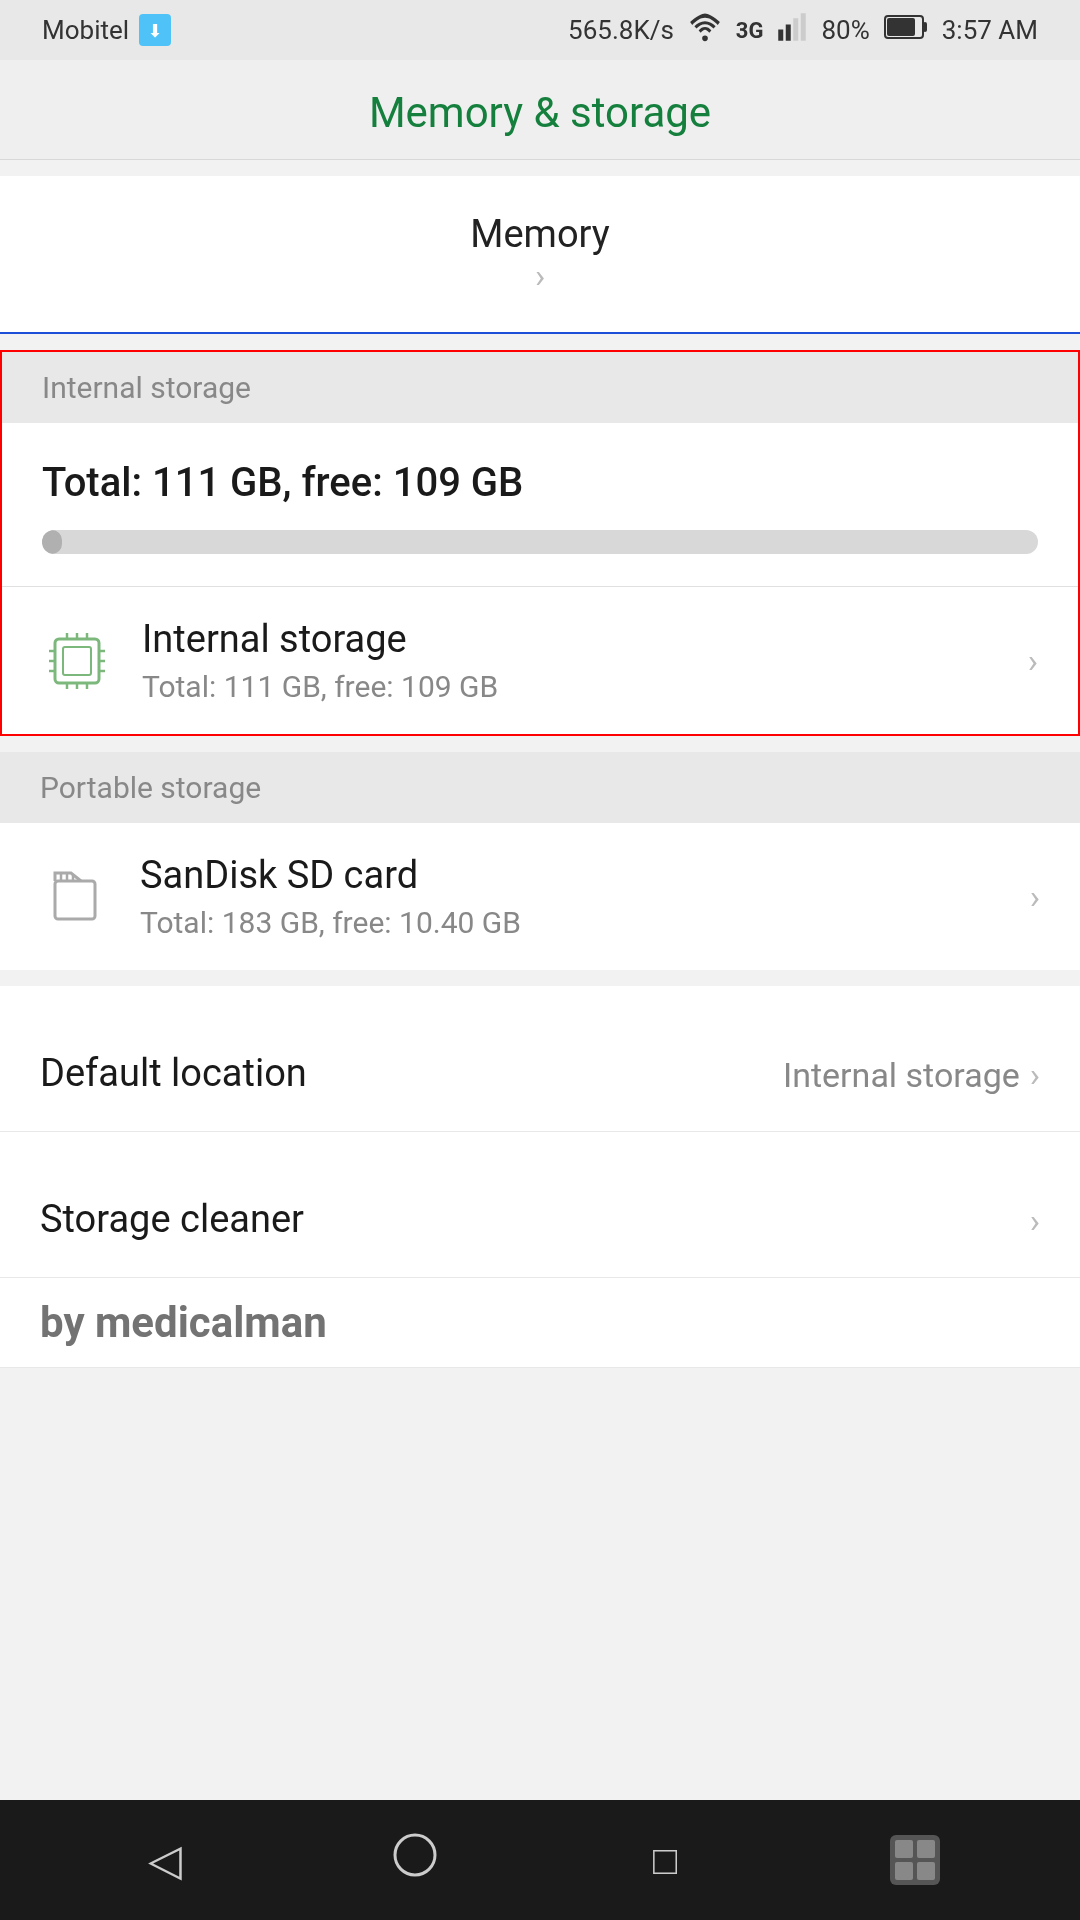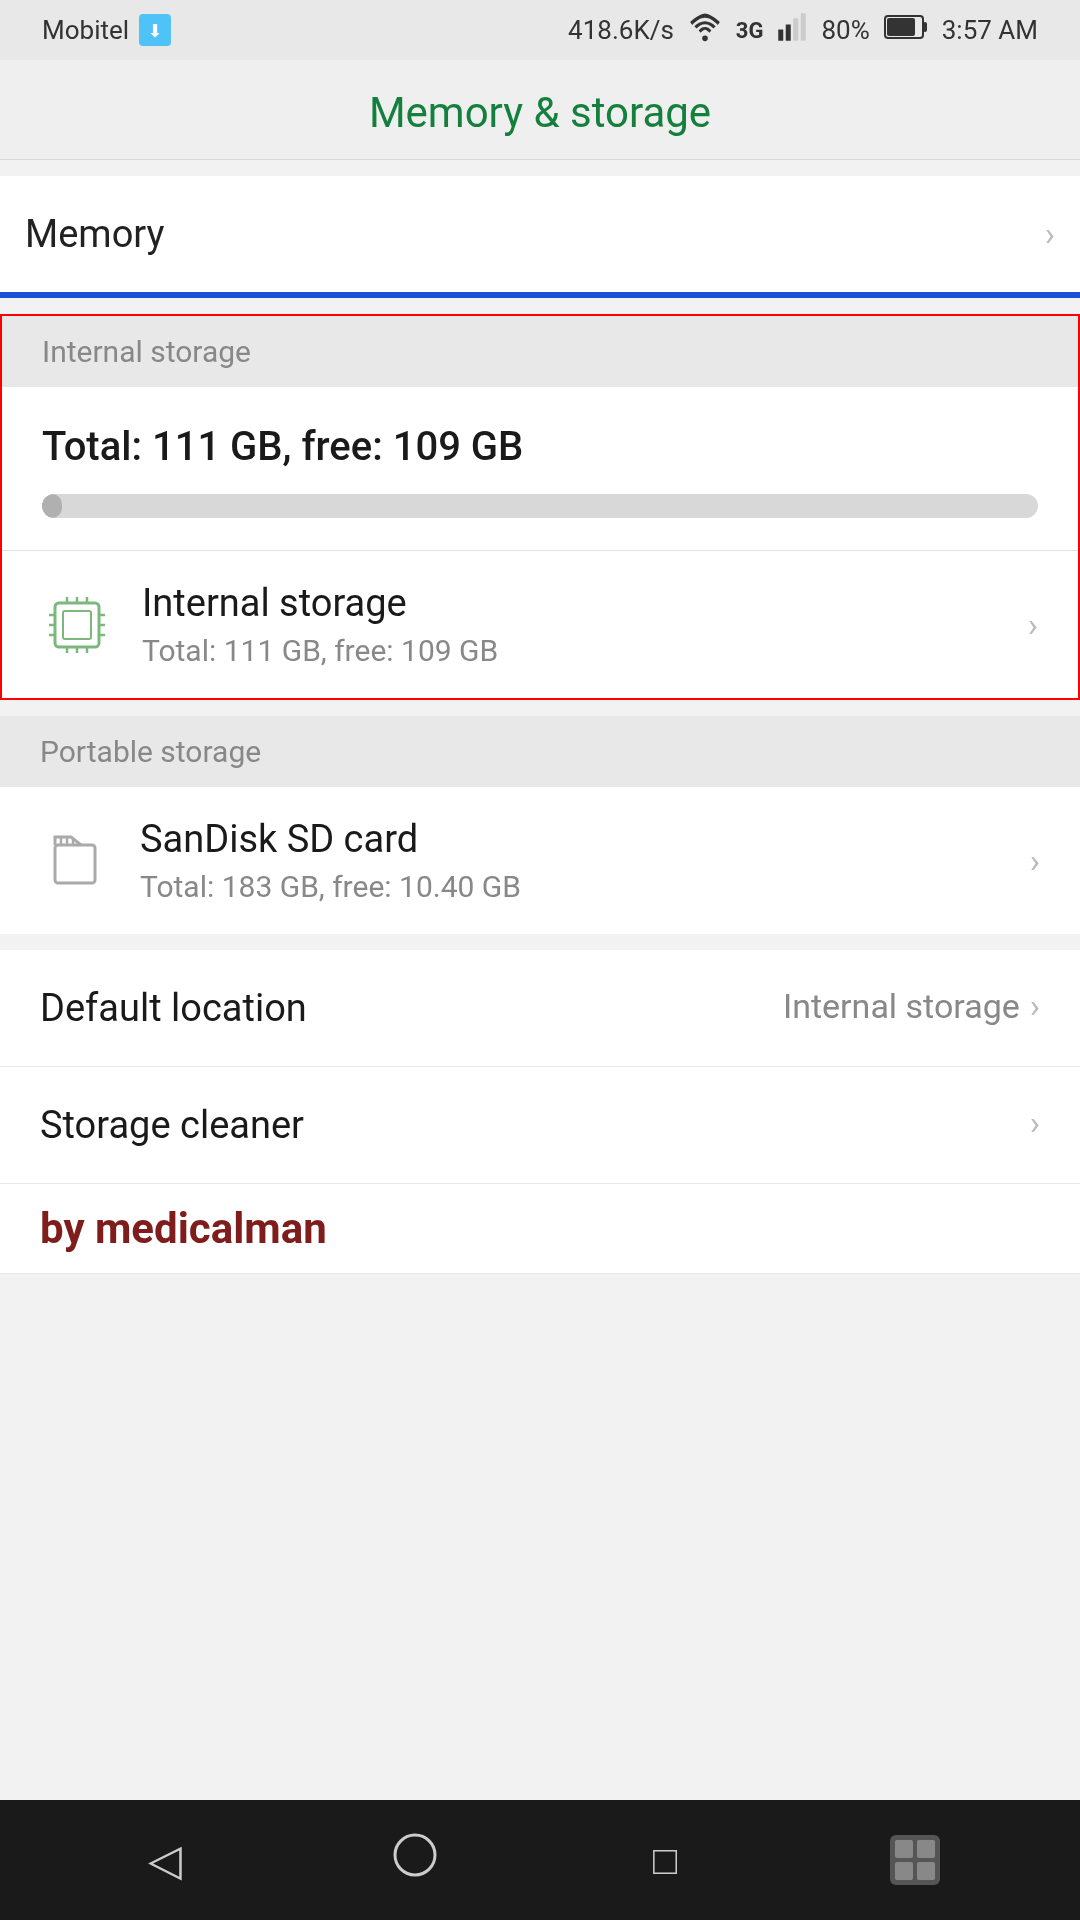--- a/index.html
+++ b/index.html
@@ -67,22 +67,23 @@
       color: #15803d;
     }
 
     
     .memory-row {
       background: white;
       display: flex;
       align-items: center;
       justify-content: space-between;
       padding: 36px 25px;
-      border-bottom: 6px solid #1d4ed8;
+      border-bottom: 2px solid #1d4ed8;
       margin-top: 16px;
+      flex-direction: column;
     }
     .memory-label {
       font-size: 38px;
       color: #222;
     }
     .chevron {
       color: #bbb;
       font-size: 34px;
     }
 
@@ -172,25 +173,26 @@
       justify-content: center;
     }
 
     
     .settings-section {
       margin-top: 16px;
       background: white;
     }
     .settings-row {
       display: flex;
-      align-items: flex-start;
+      align-items: flex-end;
       justify-content: space-between;
       padding: 36px 40px;
       background: white;
       border-bottom: 1px solid #e8e8e8;
+      margin-top: 29px;
     }
     .settings-row-label {
       font-size: 38px;
       color: #1a1a1a;
     }
     .settings-row-value {
       font-size: 34px;
       color: #888;
       display: flex;
       align-items: center;
@@ -198,21 +200,21 @@
     }
 
     
     .watermark {
       padding: 20px 40px;
       background: white;
       border-bottom: 1px solid #e8e8e8;
     }
     .watermark-text {
       font-size: 42px;
-      color: #7f1d1d;
+      color: #737373;
       font-weight: bold;
     }
 
     
     .spacer {
       flex: 1;
       background: #f2f2f2;
     }
 
     
@@ -246,21 +248,21 @@
   </style>
 </head>
 <body>
 
 <div class="status-bar">
   <div class="status-left">
     <span class="status-carrier">Mobitel</span>
     <span class="download-icon">⬇</span>
   </div>
   <div class="status-right">
-    <span>418.6K/s</span>
+    <span>565.8K/s</span>
 
     <span>
       <svg width="34" height="34" viewBox="0 0 24 24" fill="#333">
           <path d="M1.5 8.5C5.2 4.8 10.3 2.5 12 2.5c1.7 0 6.8 2.3 10.5 6L21 10.5C18 7.5 15.2 5.5 12 5.5S6 7.5 3 10.5L1.5 8.5zm3 3C6.4 9.6 9.1 8 12 8s5.6 1.6 7.5 3.5L18 13c-1.5-1.5-3.6-3-6-3s-4.5 1.5-6 3L4.5 11.5zm3 3C8.8 12.7 10.3 12 12 12s3.2.7 4.5 2.5L15 16c-1-1-2-2-3-2s-2 1-3 2l-1.5-1.5zM12 18a2 2 0 100 4 2 2 0 000-4z"></path>
         </svg>
     </span>
 
     <span style="font-size:22px;font-weight:bold;color:#333;text-align:right;">3G</span>
 
     <span>

